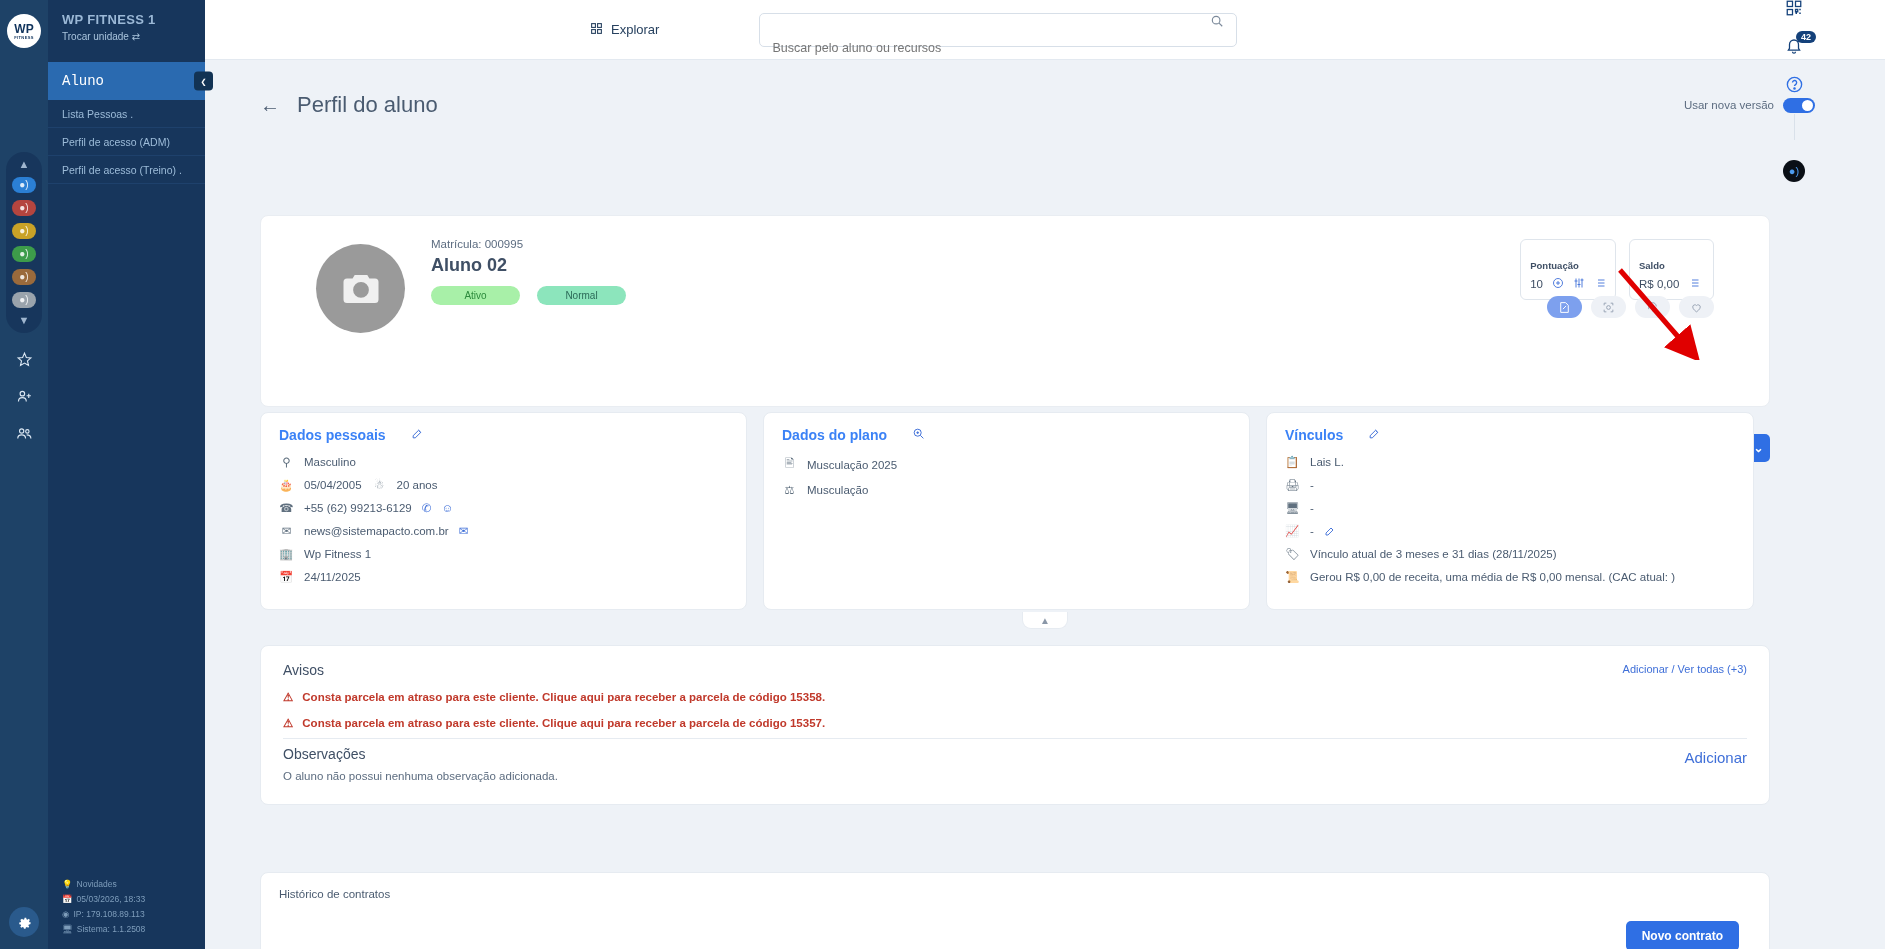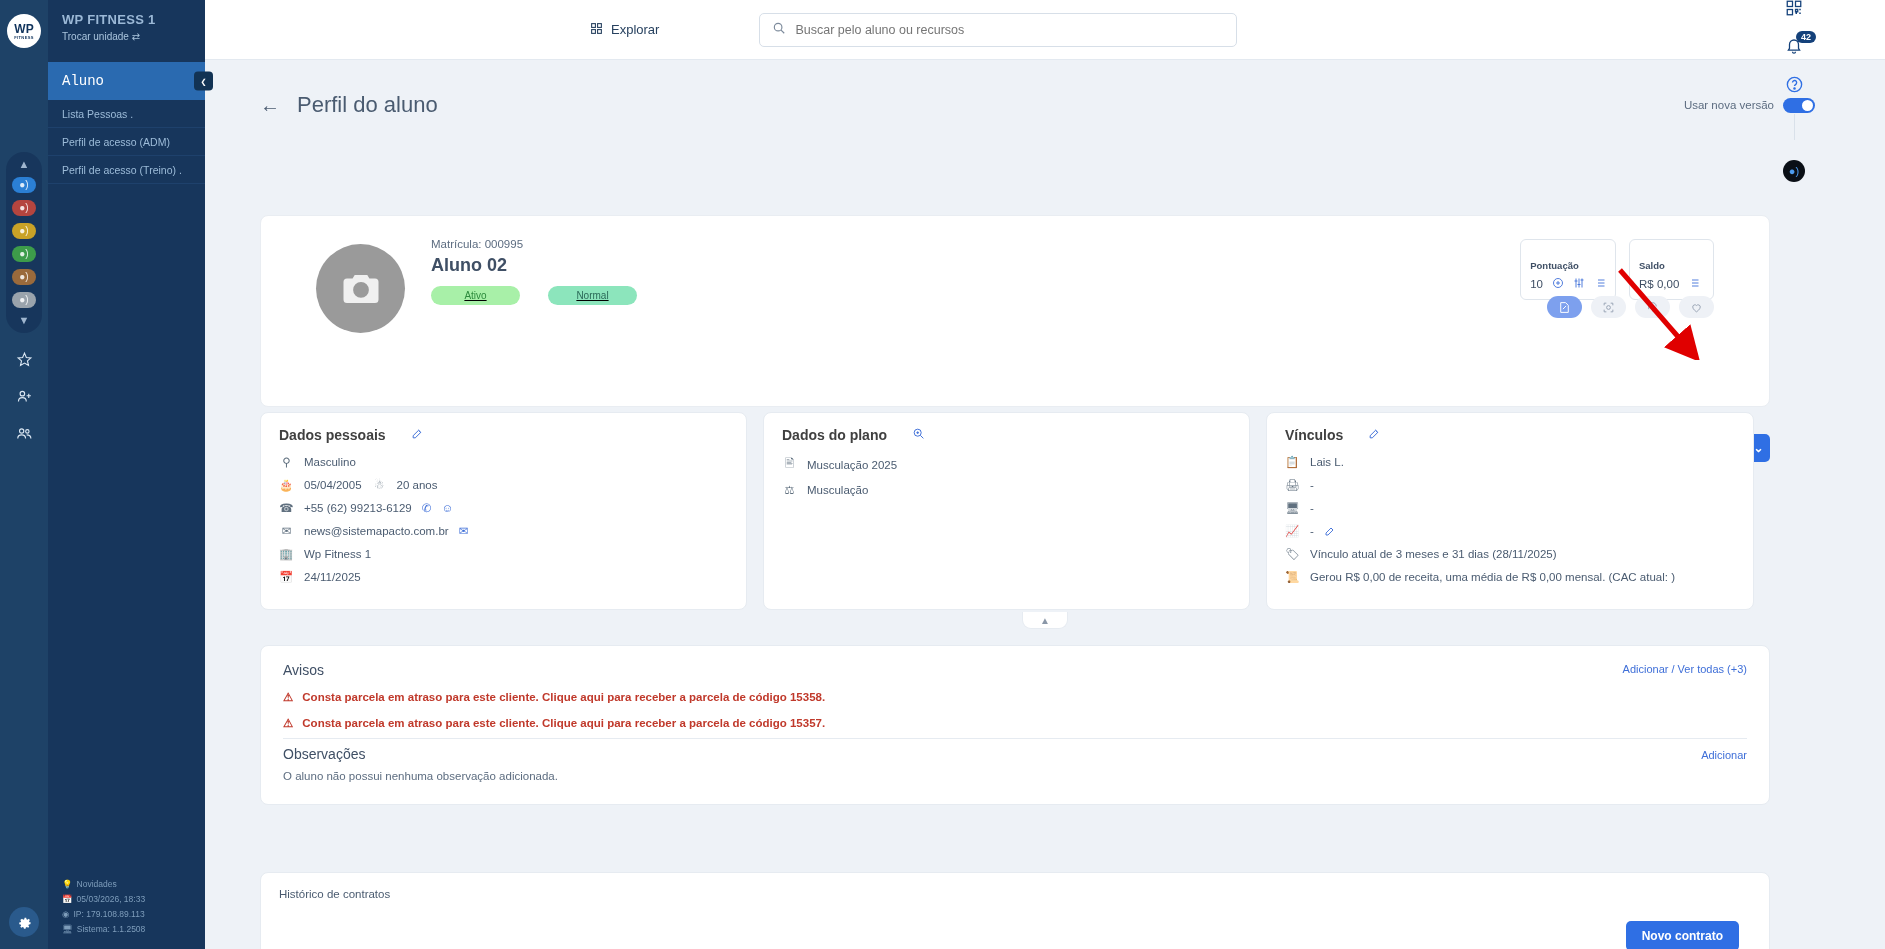--- a/index.html
+++ b/index.html
@@ -76,21 +76,21 @@
     position: absolute; left: 205px; top: 0; width: 1680px; height: 60px;
     background: #ffffff; border-bottom: 1px solid #e3e9f0;
     display: flex; align-items: center;
   }
   #explore-btn {
     display: flex; align-items: center; gap: 8px; margin-left: 385px;
     color: #27415f; font-size: 13px;
   }
   #search-wrap {
     margin-left: 100px; width: 478px; height: 34px; border: 1px solid #d7dfe8;
-    border-radius: 5px; display: flex; align-items: center; gap: 9px; padding: 0 12px;
+    border-radius: 5px; display: flex; align-items: flex-end; gap: 9px; padding: 0 12px; flex-direction: column;
   }
   #search-input {
     border: 0; outline: none; width: 100%; font-size: 12.5px; color: #6b7b8e;
     font-family: "Liberation Sans", sans-serif; background: transparent;
   }
   #top-icons {
     margin-left: auto; margin-right: 80px; display: flex; align-items: center; gap: 20px; flex-direction: column;
   }
   .top-sep { width: 1px; height: 26px; background: #d9e1ea; }
   .top-ico { color: #14417a; position: relative; display: flex; align-items: center; }
@@ -122,21 +122,21 @@
   #profile-card {
     position: absolute; left: 55px; top: 155px; width: 1510px; height: 192px;
     background: #fff; border-radius: 8px; border: 1px solid #e9edf2;
   }
   #avatar-big {
     position: absolute; left: 55px; top: 28px; width: 89px; height: 89px;
     border-radius: 50%; background: #9a9a9a; display: flex; align-items: center; justify-content: center;
   }
   #matricula { position: absolute; left: 170px; top: 22px; font-size: 11.5px; color: #5c6c80; }
   #student-name { position: absolute; left: 170px; top: 39px; font-size: 18px; font-weight: bold; color: #3f4f65; }
-  #badges { position: absolute; left: 170px; top: 70px; display: flex; gap: 28px; text-decoration: underline; }
+  #badges { position: absolute; left: 170px; top: 70px; display: flex; gap: 17px; }
   .badge {
     width: 89px; height: 19px; border-radius: 10px; font-size: 10px;
     display: flex; align-items: center; justify-content: center;
   }
   #badge-ativo { background: #a8f0a8; color: #2c8a3c; }
   #badge-normal { background: #8ce5bc; color: #2b6a58; }
 
   #stats { position: absolute; right: 55px; top: 23px; display: flex; gap: 13px; }
   .stat {
     border: 1px solid #dfe5ec; border-radius: 6px; padding: 20px 9px 6px 9px; min-width: 85px;
@@ -174,21 +174,21 @@
 
   #cards-row { position: absolute; left: 55px; top: 352px; width: 1510px; display: flex; gap: 16px; }
   .info-card {
     background: #fff; border: 1px solid #e6ebf1; border-radius: 8px;
     padding: 14px 18px 16px 18px;
   }
   .info-card.c1 { width: 487px; }
   .info-card.c2 { width: 487px; }
   .info-card.c3 { width: 488px; }
   .card-title {
-    font-size: 14px; font-weight: bold; color: #404040; display: flex; align-items: flex-end; gap: 25px;
+    font-size: 14px; font-weight: bold; color: #3b82f6; display: flex; align-items: flex-end; gap: 25px;
     margin-bottom: 12px;
   }
   .card-title .ed { color: #3f6fd8; }
   .info-row {
     display: flex; align-items: center; gap: 10px; font-size: 11.5px; color: #4a5b70;
     margin-bottom: 9px;
   }
   .info-row .ic { color: #60707f; width: 15px; display: flex; justify-content: center; }
   .info-row .mini { color: #3f6fd8; display: flex; align-items: center; gap: 6px; }
 
@@ -204,21 +204,21 @@
     background: #fff; border: 1px solid #e6ebf1; border-radius: 8px; padding: 16px 22px;
   }
   .sec-title { font-size: 14px; color: #3f4f65; font-weight: normal; }
   .notice {
     display: flex; align-items: center; gap: 9px; color: #c0392b; font-size: 11.5px;
     font-weight: bold; margin-top: 12px;
   }
   #notices-link {
     position: absolute; right: 22px; top: 17px; color: #3f6fd8; font-size: 11px;
   }
-  #obs-link { position: absolute; right: 22px; top: 103px; color: #3f6fd8; font-size: 11px; }
+  #obs-link { position: absolute; right: 22px; top: 103px; color: #3f6fd8; font-size: 15px; }
   #obs-divider { position: absolute; left: 22px; right: 22px; top: 92px; height: 1px; background: #e6ebf1; }
   #obs-title { position: absolute; left: 22px; top: 100px; }
   #obs-text { position: absolute; left: 22px; top: 124px; font-size: 11.5px; color: #5d6d80; }
 
   #tabs {
     position: absolute; left: 55px; top: 765px; width: 1510px; height: 34px;
     border-bottom: 1px solid #dde4ec; display: flex; align-items: flex-end; gap: 0;
   }
   .tab {
     font-size: 11.5px; color: #4a5b70; padding: 0 17px 9px 17px; position: relative;

